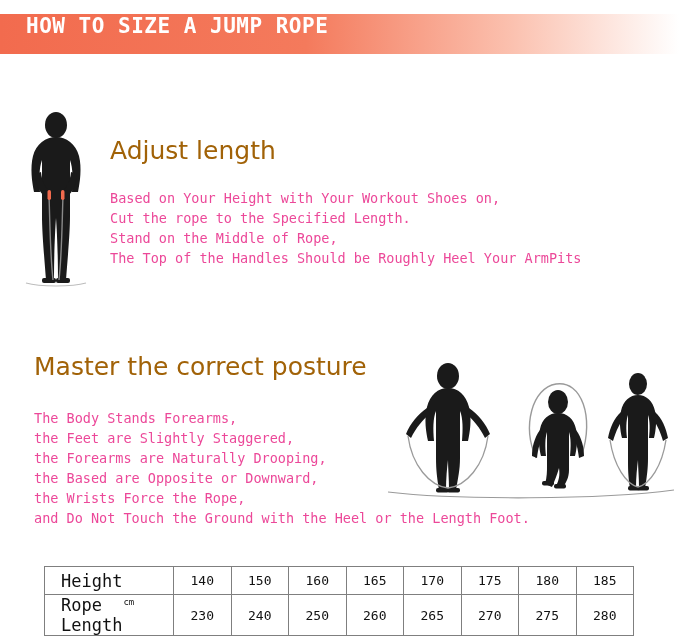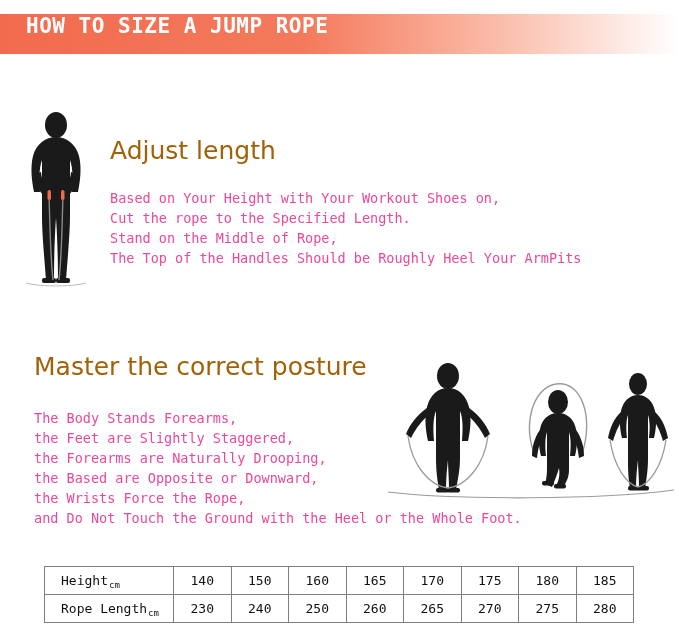--- a/index.html
+++ b/index.html
@@ -130,26 +130,26 @@
     height: 27px;
     padding: 0;
   }
   td.rowhead {
     width: 112px;
     text-align: left;
     padding-left: 16px;
     position: relative;
   }
   .rowhead .lbl {
-    font-size: 13px;
+    font-size: 17px;
   }
   .rowhead .unit {
     font-size: 9px;
     position: relative;
-    top: 3px;
+    top: 18px;
     left: 1px;
   }
   svg { display: block; }
 </style>
 </head>
 <body>
 
 <div class="page">
 
   <div class="banner">
@@ -195,21 +195,21 @@
   <div class="sec2">
 
     <h2 class="heading-orange sec2-heading">Master the correct posture</h2>
 
     <div class="sec2-body">
       <div class="body-text">The Body Stands Forearms,</div>
       <div class="body-text">the Feet are Slightly Staggered,</div>
       <div class="body-text">the Forearms are Naturally Drooping,</div>
       <div class="body-text">the Based are Opposite or Downward,</div>
       <div class="body-text">the Wrists Force the Rope,</div>
-      <div class="body-text">and Do Not Touch the Ground with the Heel or the Whole Foot.</div>
+      <div class="body-text">and Do Not Touch the Ground with the Heel or the Length Foot.</div>
     </div>
 
     <div class="sec2-figures">
       <svg width="290" height="140" viewBox="0 0 290 140">
 
         <path d="M2 130 C 70 138 215 138 288 128" stroke="#9a9a9a" stroke-width="1.2" fill="none"></path>
 
         <g>
           <ellipse cx="62" cy="14" rx="11" ry="13" fill="#1a1a1a"></ellipse>
           <path d="M62 26 C 52 26 44 33 41 45 C 38 57 40 70 42 79 L 48 79 C 47 67 47 56 50 49 L 50 86 L 74 86 L 74 49 C 77 56 77 67 76 79 L 82 79 C 84 70 86 57 83 45 C 80 33 72 26 62 26 Z" fill="#1a1a1a"></path>

